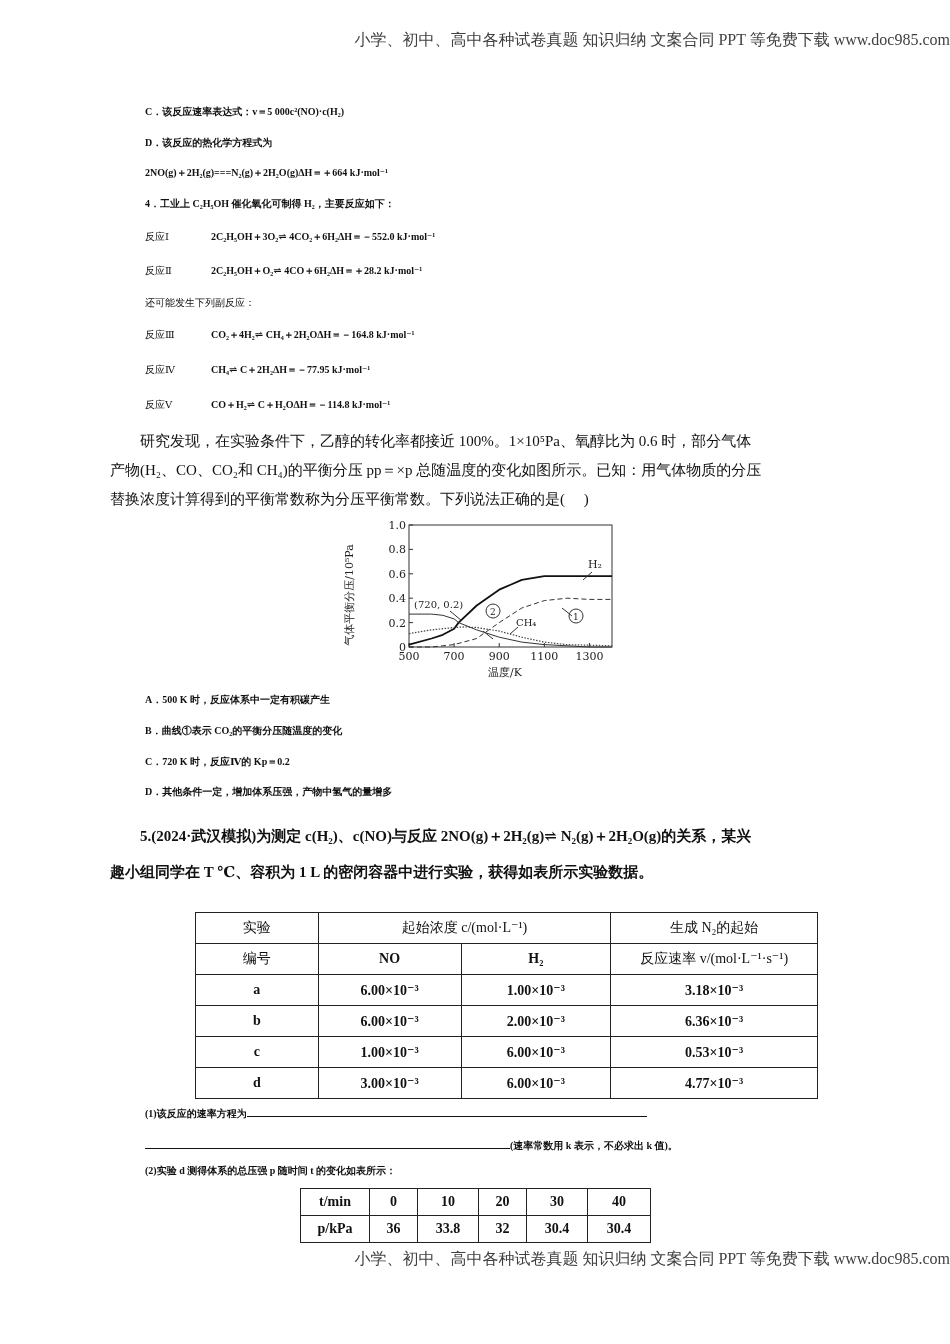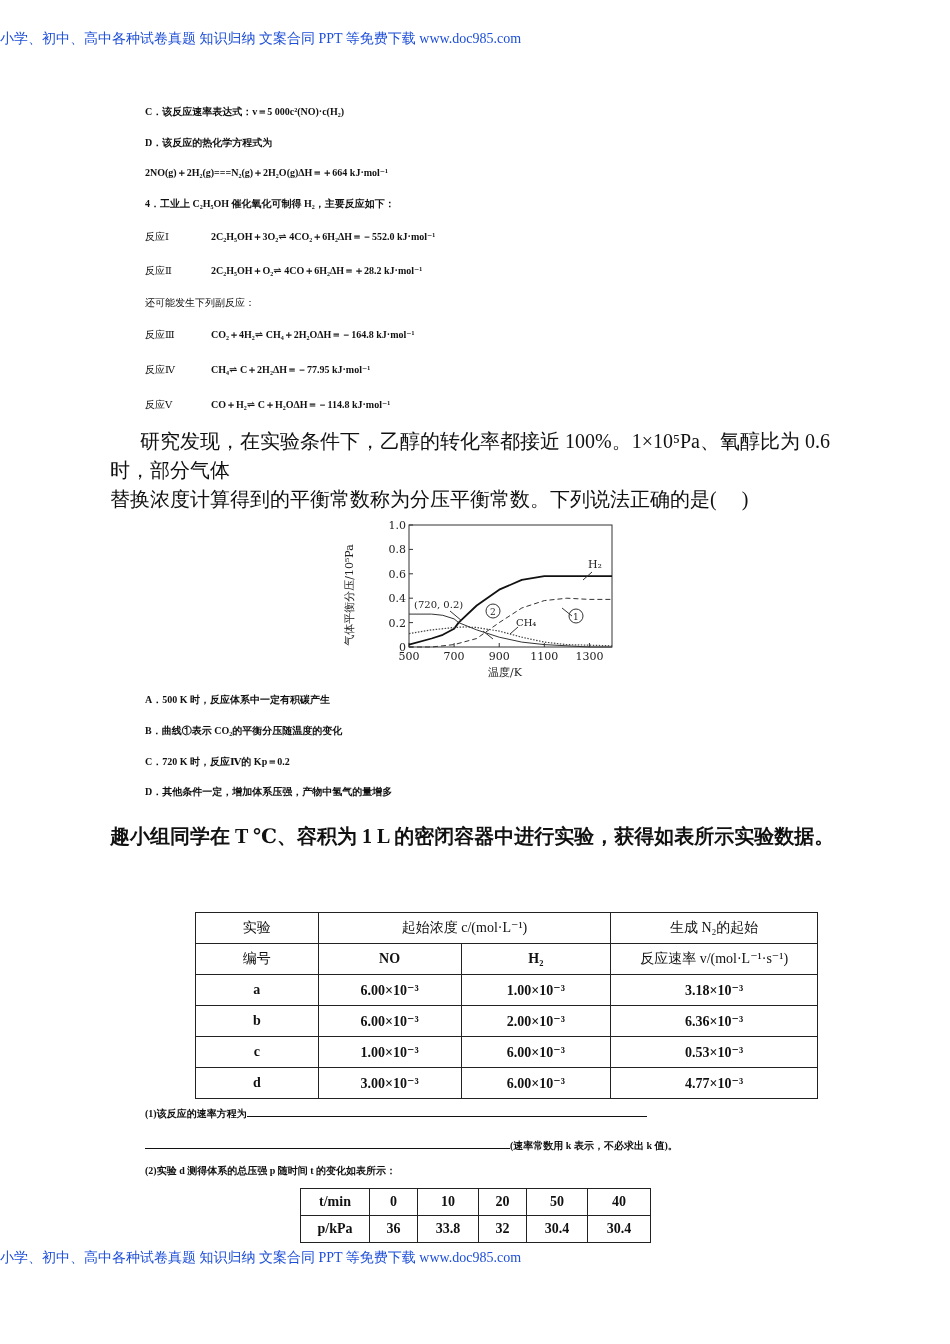--- a/index.html
+++ b/index.html
@@ -1,22 +1,22 @@
 <!DOCTYPE html>
 <html><head>
 <meta charset="utf-8">
 <style>
   html,body{margin:0;padding:0;background:#fff;}
   body{width:950px;height:1344px;position:relative;overflow:hidden;color:#111;
        font-family:"DejaVu Serif","Liberation Serif",serif;}
-  .hdr{position:absolute;left:0;width:950px;text-align:left;font-size:14px;color:#1d4ed8;
+  .hdr{position:absolute;left:0;width:950px;text-align:right;font-size:16px;color:#404040;
        font-family:"Liberation Serif","DejaVu Serif",serif;}
   .line{position:absolute;left:145px;font-size:10px;font-weight:bold;white-space:nowrap;
         font-family:"Liberation Serif","DejaVu Serif",serif;}
-  .para{position:absolute;left:110px;width:735px;font-size:20px;line-height:29px;
+  .para{position:absolute;left:110px;width:735px;font-size:15px;line-height:29px;
         font-family:"Liberation Serif","DejaVu Serif",serif;}
   .para .ind{display:inline-block;width:30px;}
   .lbl{display:inline-block;width:66px;font-weight:normal;}
   .chart{position:absolute;left:340px;top:515px;width:280px;height:165px;}
   table.t1{position:absolute;left:164px;top:912px;border-collapse:collapse;width:623px;
            font-family:"Liberation Serif","DejaVu Serif",serif;font-size:14px;margin-left:31px;}
   table.t1 td{border:1px solid #222;text-align:center;height:30px;padding:0;}
   table.t1 td.b{font-weight:bold;}
   table.t2{position:absolute;left:300px;top:1188px;border-collapse:collapse;
            font-family:"Liberation Serif","DejaVu Serif",serif;font-size:14px;font-weight:bold;}
@@ -47,20 +47,21 @@
 </div>
 <div class="line" style="top:363px">
   <span class="lbl">反应Ⅳ</span><span>CH₄⇌ C＋2H₂ΔH＝－77.95 kJ·mol⁻¹</span>
 </div>
 <div class="line" style="top:398px">
   <span class="lbl">反应Ⅴ</span><span>CO＋H₂⇌ C＋H₂OΔH＝－114.8 kJ·mol⁻¹</span>
 </div>
 
 <div class="para" style="top:427px">
   <div><span class="ind"></span><span>研究发现，在实验条件下，乙醇的转化率都接近 100%。1×10⁵Pa、氧醇比为 0.6 时，部分气体</span></div>
+  <div>产物(H₂、CO、CO₂和 CH₄)的平衡分压 pp＝×p 总随温度的变化如图所示。已知：用气体物质的分压</div>
   <div>替换浓度计算得到的平衡常数称为分压平衡常数。下列说法正确的是(　 )</div>
 </div>
 
 <div class="chart">
   <svg width="280" height="165" viewBox="0 0 280 165" id="chart-svg">
     <g font-family="DejaVu Serif, serif" font-size="11" fill="#222">
 
       <text transform="translate(13,80) rotate(-90)" text-anchor="middle" font-size="11" id="ylab">气体平衡分压/10⁵Pa</text>
 
       <text x="165" y="161" text-anchor="middle" font-size="11" id="xlab">温度/K</text>
@@ -112,20 +113,21 @@
       </g>
   </svg>
 </div>
 
 <div class="line" style="top:693px">A．500 K 时，反应体系中一定有积碳产生</div>
 <div class="line" style="top:724px">B．曲线①表示 CO₂的平衡分压随温度的变化</div>
 <div class="line" style="top:755px">C．720 K 时，反应Ⅳ的 Kp＝0.2</div>
 <div class="line" style="top:785px">D．其他条件一定，增加体系压强，产物中氢气的量增多</div>
 
 <div class="para" style="top:818px;line-height:36px">
+  <div><span class="ind"></span><span style="font-weight:bold">5.(2024·武汉模拟)为测定 c(H₂)、c(NO)与反应 2NO(g)＋2H₂(g)⇌ N₂(g)＋2H₂O(g)的关系，某兴</span></div>
   <div style="font-weight:bold">趣小组同学在 T ℃、容积为 1 L 的密闭容器中进行实验，获得如表所示实验数据。</div>
 </div>
 
 <table class="t1">
   <tbody>
       <tr>
     <td style="width:122px">实验</td>
     <td colspan="2">起始浓度 c/(mol·L⁻¹)</td>
     <td style="width:206px">生成 N₂的起始</td>
   </tr>
@@ -170,21 +172,21 @@
 </div>
 <div class="line" style="top:1164px">(2)实验 d 测得体系的总压强 p 随时间 t 的变化如表所示：</div>
 
 <table class="t2">
   <tbody>
       <tr>
     <td style="width:68px">t/min</td>
     <td style="width:47px">0</td>
     <td style="width:60px">10</td>
     <td style="width:47px">20</td>
-    <td style="width:60px">50</td>
+    <td style="width:60px">30</td>
     <td style="width:62px">40</td>
   </tr>
   <tr>
     <td>p/kPa</td>
     <td>36</td>
     <td>33.8</td>
     <td>32</td>
     <td>30.4</td>
     <td>30.4</td>
   </tr>

